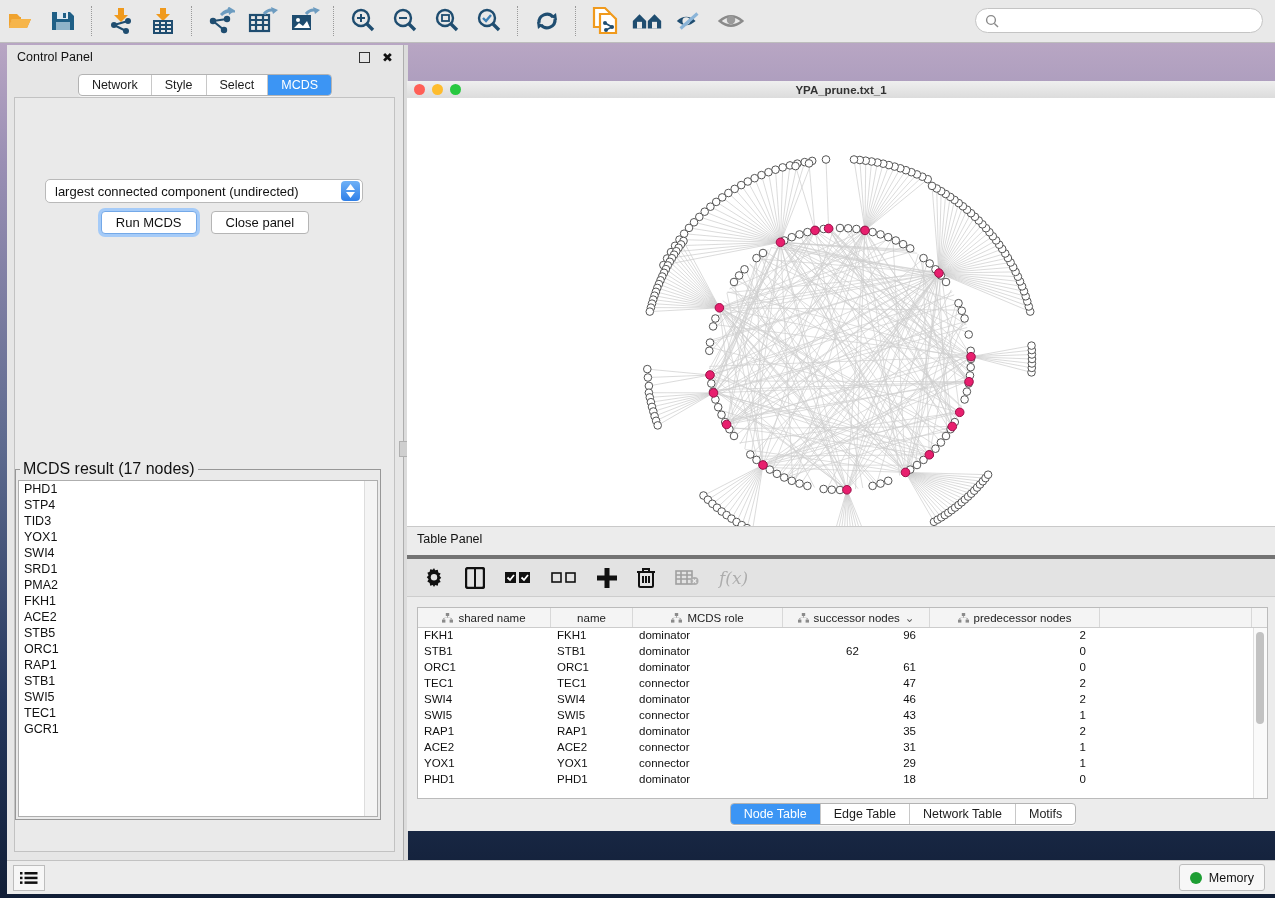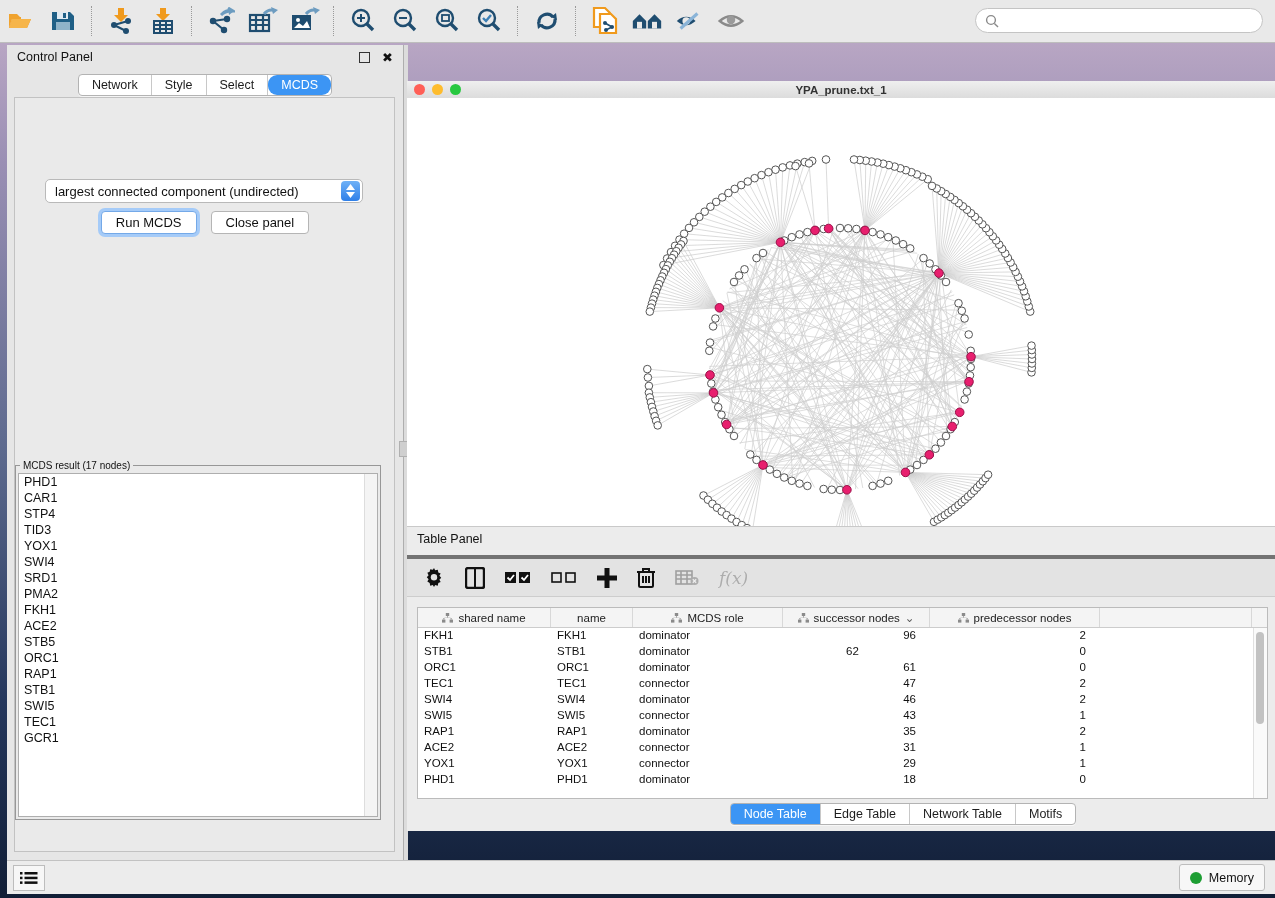--- a/index.html
+++ b/index.html
@@ -20,34 +20,34 @@
   
   .ctrl{left:7px;top:45px;width:396px;height:815px;background:#e6e6e6;}
   .panel-hd{height:24px;display:flex;align-items:center;font-size:12.5px;color:#111;padding:0 10px;}
   .panel-hd .sp{flex:1;}
   .float-box{width:9px;height:9px;border:1.5px solid #333;margin-right:12px;cursor:default;}
   .close-x{font-size:13px;font-weight:bold;color:#111;cursor:default;line-height:1;}
   .ctrl-body{position:absolute;left:7px;right:8px;top:52px;bottom:8px;background:#eaeaea;border:1px solid #c2c2c2;}
   .seg{display:inline-flex;background:#fff;border:1px solid #b3b3b3;border-radius:4px;overflow:hidden;
     box-shadow:0 1px 0 rgba(255,255,255,.6);}
   .seg-btn{padding:3px 13px;font-size:12.5px;color:#1c1c1c;border-right:1px solid #c8c8c8;white-space:nowrap;}
-  .seg-btn:last-child{border-right:none;border-radius:9px;}
+  .seg-btn:last-child{border-right:none;}
   .seg-btn.active{background:#3c95f4;color:#fff;}
   .ctrl-tabs{left:0;top:29px;width:100%;text-align:center;}
   .opt-label{left:0;top:112px;width:100%;text-align:center;font-size:13px;color:#111;}
   .select{left:38px;top:134px;width:318px;height:24px;background:#fff;border:1px solid #b9b9b9;border-radius:5px;
     display:flex;align-items:center;font-size:13px;color:#111;box-sizing:border-box;padding-left:9px;}
   .select .stepper{margin-left:auto;width:19px;height:20px;background:linear-gradient(#6fb1f7,#2f7fe8);
     border-radius:4px;margin-right:2px;display:flex;flex-direction:column;align-items:center;justify-content:center;gap:2px;}
   .btn{background:#fff;border:1px solid #b5b5b5;border-radius:4px;font-size:13px;color:#111;
     padding:3px 14px;font-family:inherit;}
   .btn.focused{box-shadow:0 0 0 3px #a5cbf8;border-color:#74a9e8;}
   .btn-row{left:0;top:166px;width:100%;display:flex;justify-content:center;gap:14px;}
   .result-fs{left:8px;top:415px;width:364px;height:358px;border:1px solid #979797;margin:0;padding:0;background:transparent;}
-  .result-fs legend{font-size:10px;color:#111;margin-left:4px;padding:0 3px;}
+  .result-fs legend{font-size:16px;color:#111;margin-left:4px;padding:0 3px;}
   .result-list{position:absolute;left:2px;right:2px;top:2px;bottom:2px;background:#fff;border:1px solid #aeaeae;overflow:hidden;}
   .result-item{font-size:12.5px;line-height:16px;padding-left:5px;color:#111;}
   .result-scroll{position:absolute;right:0;top:0;bottom:0;width:12px;background:#f4f4f4;border-left:1px solid #ddd;}
 
   
   .vsplit{left:403px;top:45px;width:4px;height:815px;background:#dcdcdc;border-left:1px solid #aeaeae;}
   .vgrip{left:399px;top:441px;width:9px;height:14px;background:#cfcfcf;border:1px solid #b0b0b0;}
   .hgrip{left:833px;top:550px;width:14px;height:7px;background:#d2d2d2;border:1px solid #bdbdbd;}
 
   
@@ -260,21 +260,20 @@
     </div>
     <div class="abs btn-row">
       <button class="btn focused">Run MCDS</button>
       <button class="btn">Close panel</button>
     </div>
     <fieldset class="abs result-fs">
       <legend>MCDS result (17 nodes)</legend>
       <div class="result-list">
         <div id="result-items">
             <div class="result-item">PHD1</div>
-            <div class="result-item">CAR1</div>
             <div class="result-item">STP4</div>
             <div class="result-item">TID3</div>
             <div class="result-item">YOX1</div>
             <div class="result-item">SWI4</div>
             <div class="result-item">SRD1</div>
             <div class="result-item">PMA2</div>
             <div class="result-item">FKH1</div>
             <div class="result-item">ACE2</div>
             <div class="result-item">STB5</div>
             <div class="result-item">ORC1</div>

